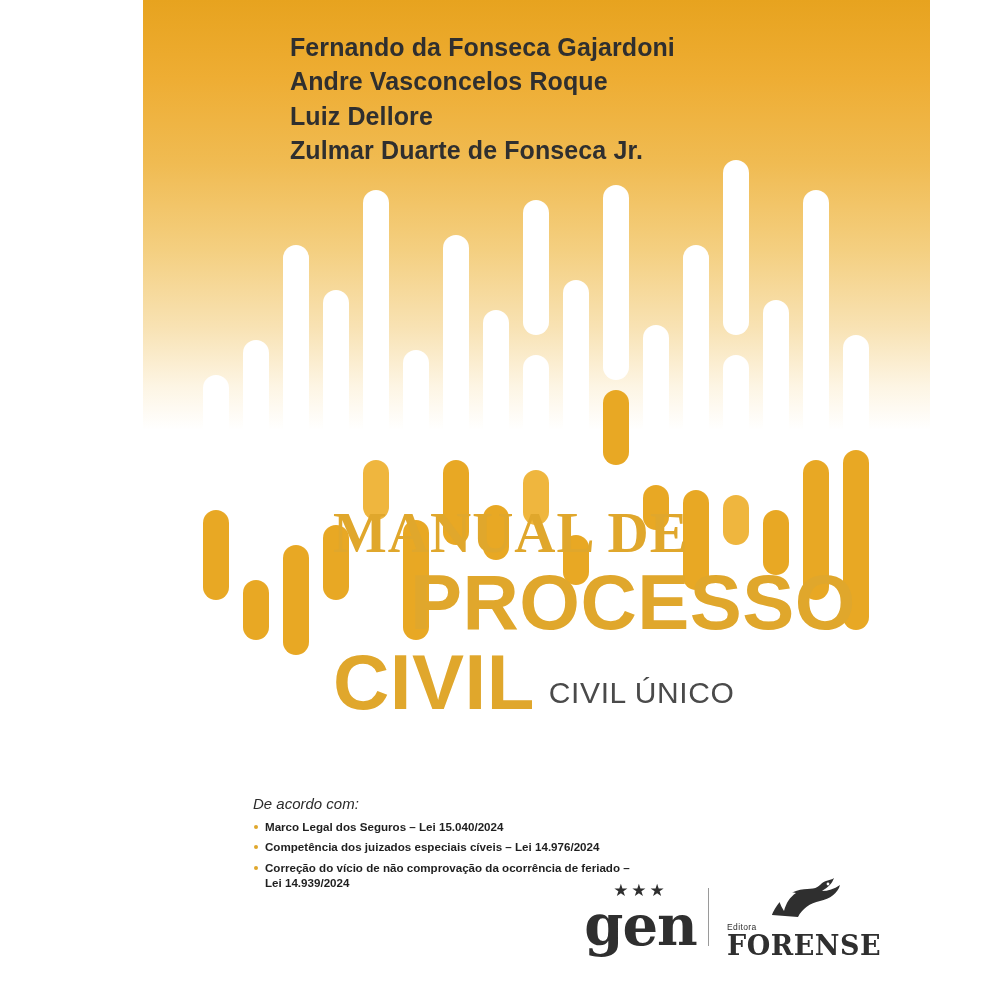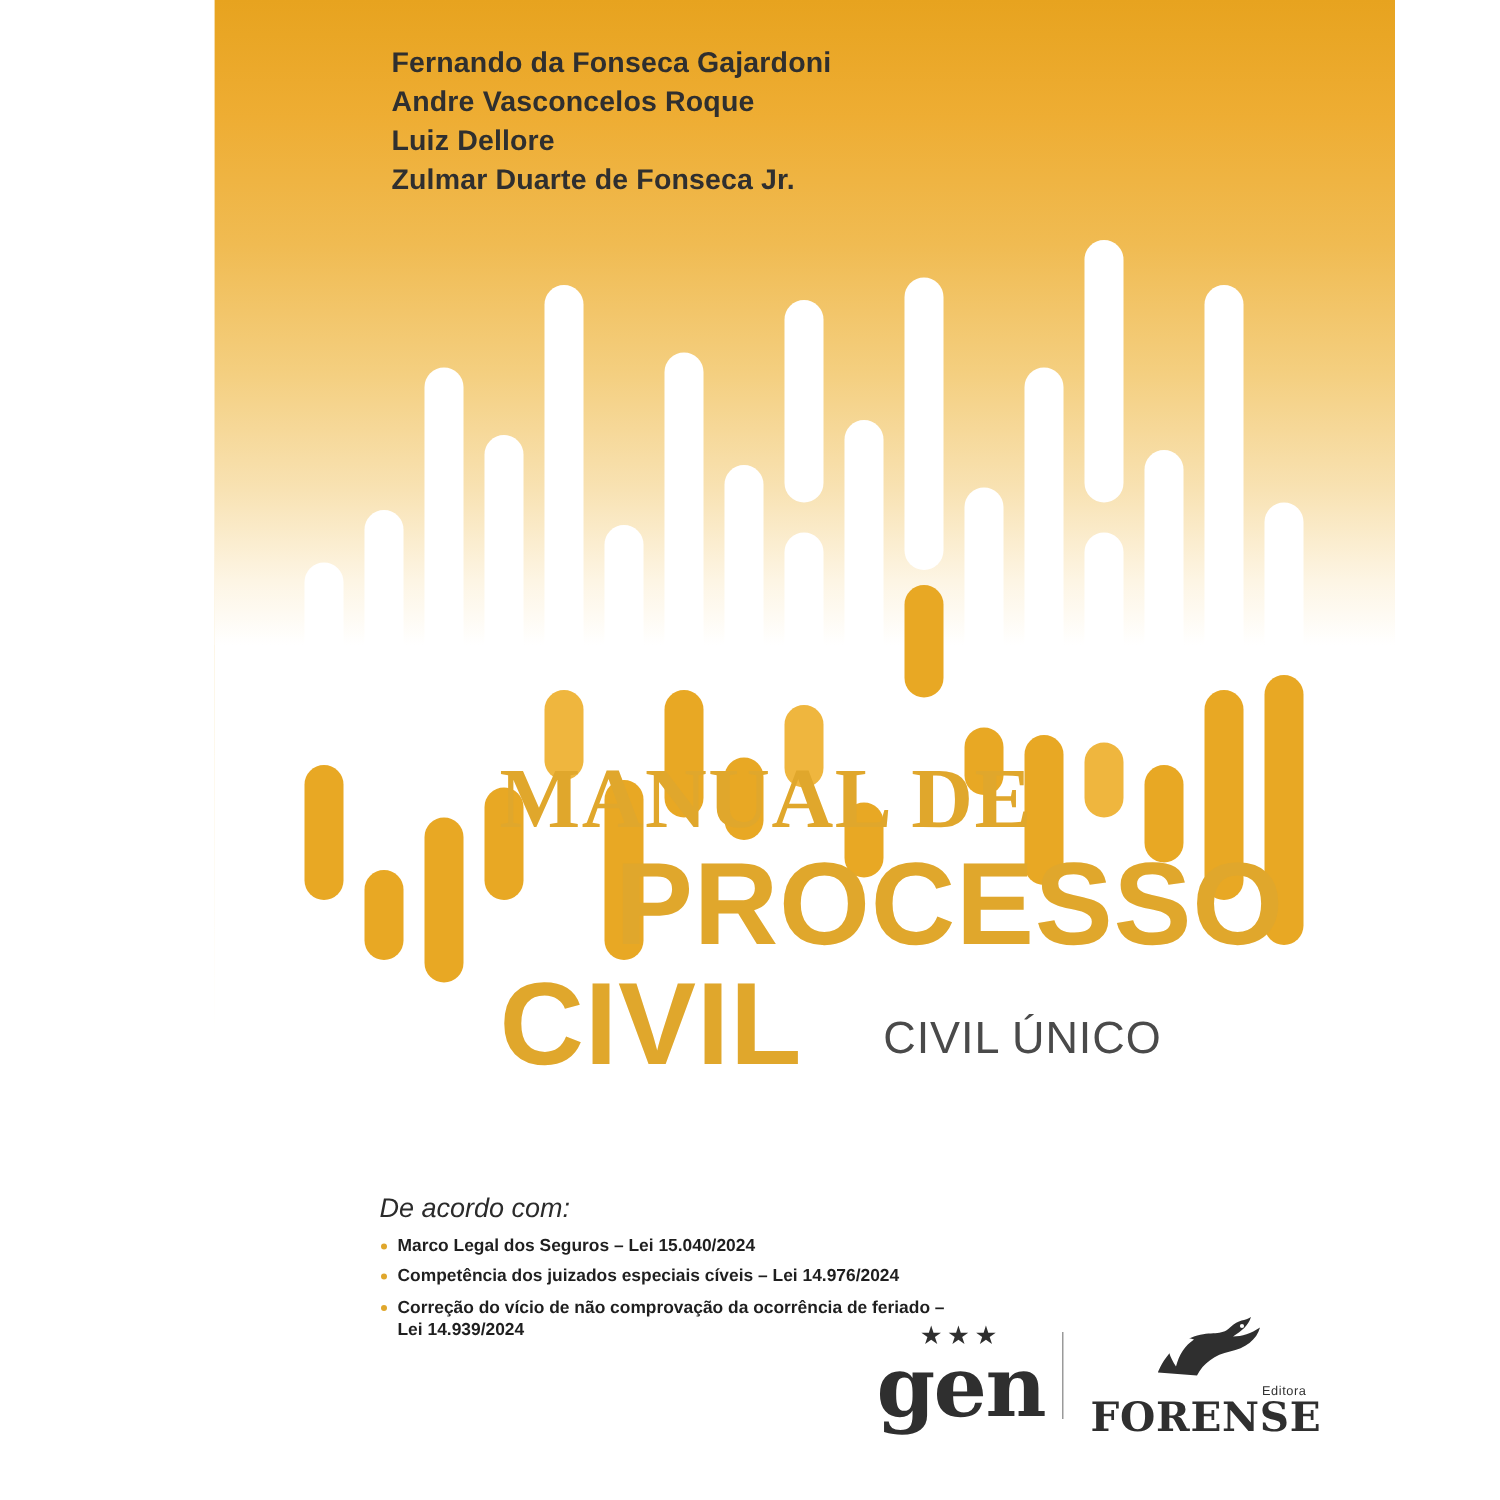--- a/index.html
+++ b/index.html
@@ -75,26 +75,27 @@
   }
 
   
   .authors {
     position: absolute;
     left: 118px;
     top: 30px;
     width: 640px;
   }
   .author {
-    font-size: 19px;
+    font-size: 25px;
     font-weight: bold;
     color: #2f2f2f;
     line-height: 1.37;
     letter-spacing: .1px;
     white-space: nowrap;
+    margin-left: 29px;
   }
 
   
   .title-block {
     position: absolute;
     left: 190px;
     top: 505px;
     width: 600px;
   }
   .t-line1 {
@@ -111,21 +112,20 @@
     color: #e0a72c;
     letter-spacing: .5px;
     line-height: 1.02;
     margin-top: 2px;
     text-align: center;
   }
   .t-line3wrap {
     display: flex;
     align-items: flex-end;
     margin-top: 1px;
-    gap: 40px;
   }
   .t-line3 {
     font-size: 78px;
     font-weight: bold;
     color: #e0a72c;
     letter-spacing: .5px;
     line-height: 1.02;
   }
   .t-volume {
     font-size: 30px;
@@ -137,21 +137,21 @@
   }
 
   
   .notes {
     position: absolute;
     left: 110px;
     top: 795px;
     width: 390px;
   }
   .notes-head {
-    font-size: 18px;
+    font-size: 15px;
     font-style: italic;
     color: #2b2b2b;
     margin-bottom: 7px;
   }
   .note-item {
     position: relative;
     font-size: 11.6px;
     font-weight: bold;
     color: #1f1f1f;
     line-height: 1.33;
@@ -211,21 +211,21 @@
   .forense-bird {
     height: 46px;
     display: flex;
     justify-content: center;
     align-items: flex-end;
   }
   .forense-sub {
     font-size: 8.5px;
     letter-spacing: .4px;
     margin-top: 1px;
-    text-align: right;
+    text-align: left;
     padding-right: 6px;
   }
   .forense-word {
     font-size: 27px;
     font-weight: bold;
     letter-spacing: .5px;
     font-family: "DejaVu Serif", serif;
     line-height: 1;
   }
 </style>

